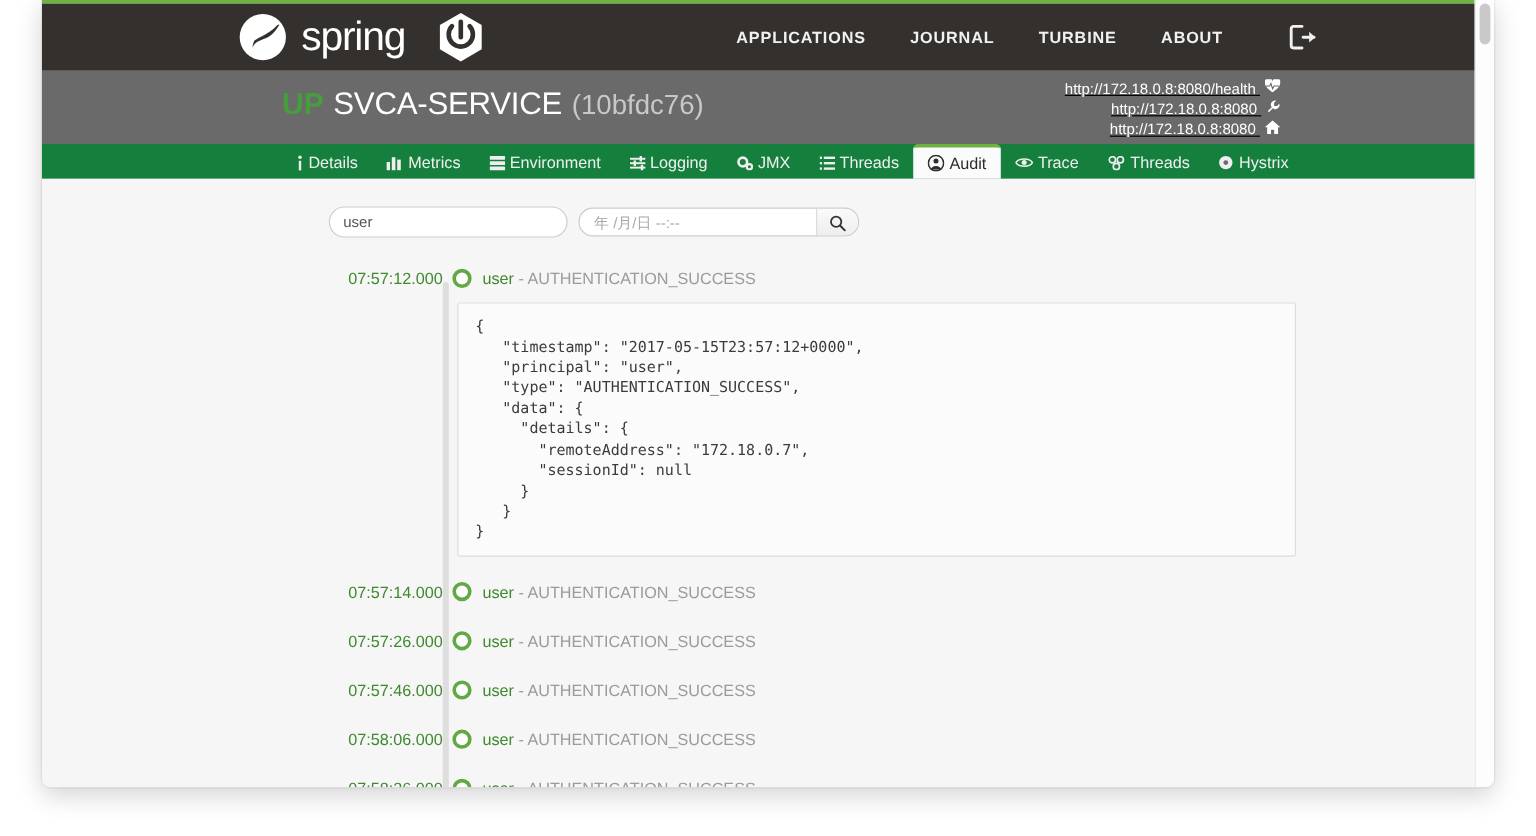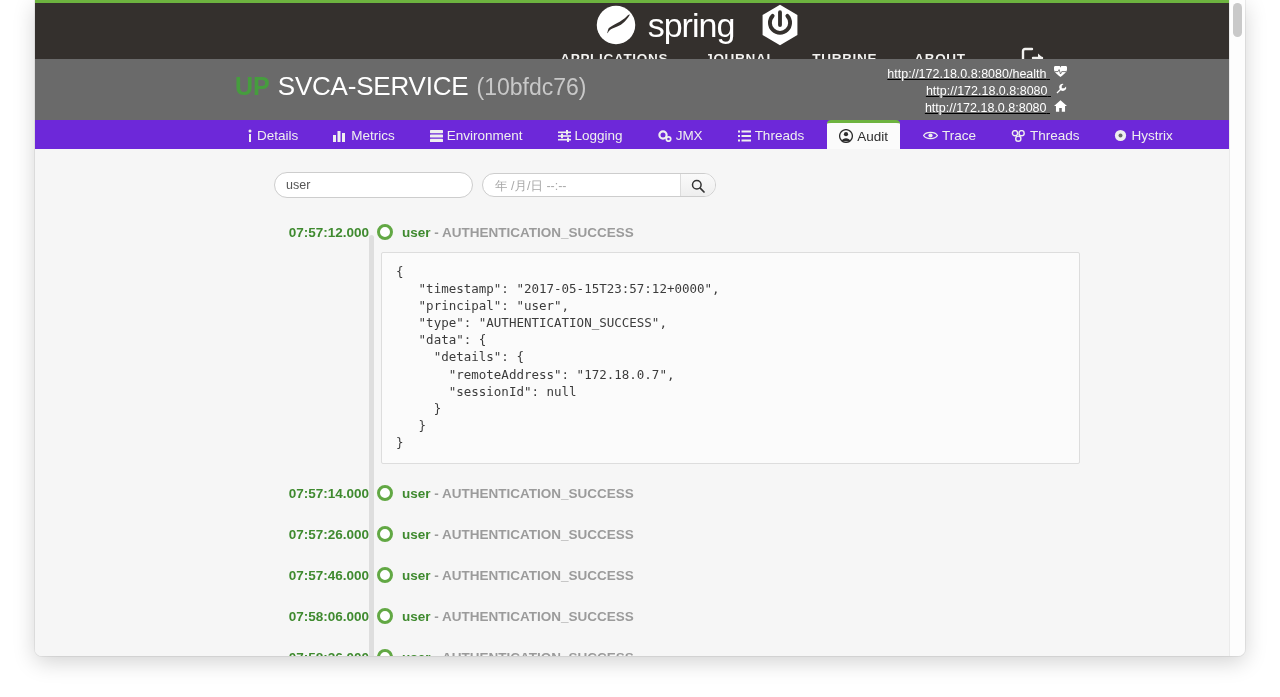--- a/index.html
+++ b/index.html
@@ -52,21 +52,20 @@
   }
 
   
   .navbar {
     height: 56px;
     background: #34302d;
     display: flex;
     align-items: center;
     padding-left: 163px;
     padding-right: 30px;
-    flex-direction: column;
   }
   .brand { display: flex; align-items: center; gap: 16px; }
   .brand-logo { display: flex; align-items: center; gap: 9px; }
   .leaf { width: 42px; height: 42px; }
   .wordmark {
     color: #ffffff;
     font-size: 34px;
     letter-spacing: -1px;
     font-weight: 400;
     line-height: 1;
@@ -129,26 +128,25 @@
     font-size: 12.5px;
     line-height: 17px;
     white-space: nowrap;
     cursor: pointer;
   }
   .url-row .uicon { margin-left: 4px; display: inline-block; }
 
   
   .tabbar {
     height: 29px;
-    background: #6d28d9;
+    background: #15803d;
     padding-left: 200px;
     display: flex;
     align-items: flex-end;
     position: relative;
-    gap: 11px;
   }
   .tab {
     display: flex;
     align-items: center;
     gap: 4px;
     height: 27px;
     padding: 0 12px;
     color: #efefef;
     font-size: 13.5px;
     cursor: pointer;
@@ -235,21 +233,20 @@
   }
   .event {
     position: relative;
     display: flex;
     align-items: flex-start;
   }
   .event-head {
     display: flex;
     align-items: center;
     height: 22px;
-    font-weight: bold;
   }
   .event-time {
     width: 95px;
     text-align: right;
     color: #3f8a2f;
     font-size: 13.5px;
     white-space: nowrap;
   }
   .event-dot {
     width: 16px; height: 16px;

